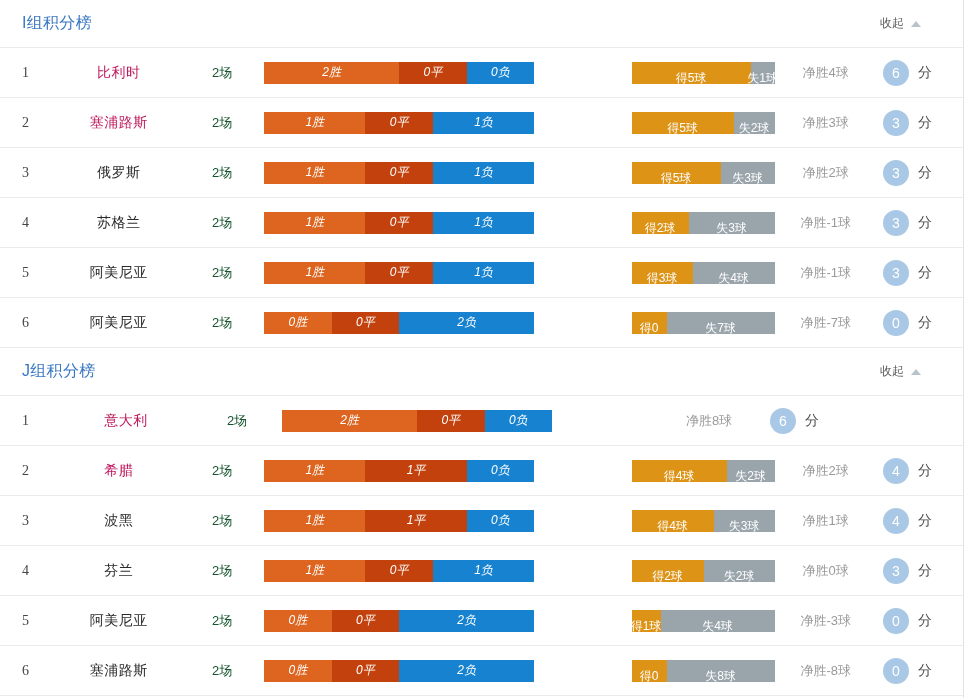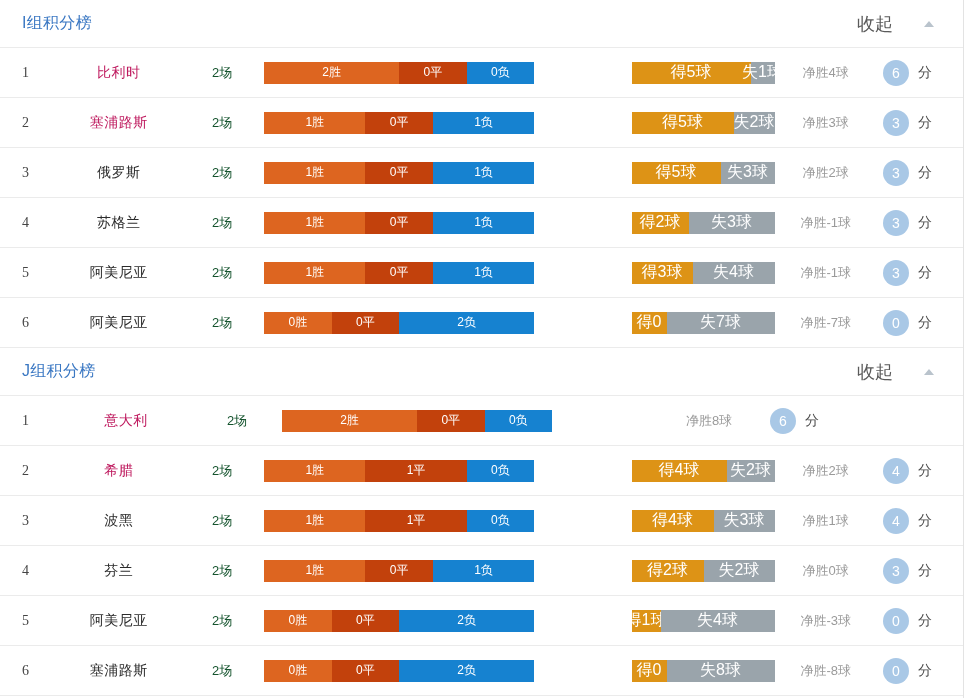--- a/index.html
+++ b/index.html
@@ -23,38 +23,37 @@
     border-right: 1px solid #e3e3e3;
     background: #fff;
   }
 
   
   .group-header {
     height: 47px;
     position: relative;
     display: flex;
     align-items: center;
-    padding: 0 25px 0 22px;
+    padding: 0 38px 0 22px;
     box-sizing: border-box;
   }
   .group-title {
     font-size: 16px;
     color: #3b78c3;
     letter-spacing: 0.3px;
     font-family: "Liberation Sans", "DejaVu Sans", sans-serif;
   }
   .group-toggle {
     margin-left: auto;
     display: flex;
     align-items: center;
     color: #666;
-    font-size: 18px;
+    font-size: 12px;
     cursor: pointer;
     padding-right: 4px;
-    gap: 24px;
   }
   .group-toggle .toggle-label { color: #5a5a5a; }
   .caret-up {
     display: inline-block;
     width: 0; height: 0;
     margin-left: 7px;
     margin-top: 1px;
     border-left: 5px solid transparent;
     border-right: 5px solid transparent;
     border-bottom: 6px solid #b9c3cc;
@@ -90,20 +89,21 @@
     width: 90px;
     text-align: center;
     font-size: 13px;
     color: #14532d;
   }
 
   
   .c-wdl {
     width: 305px;
     flex: none;
+    font-style: italic;
   }
   .wdl-bar {
     height: 22px;
     display: flex;
     width: 270px;
     overflow: hidden;
   }
   .seg {
     height: 22px;
     color: #fff;
@@ -125,23 +125,23 @@
     width: 143px;
     flex: none;
   }
   .goal-bar {
     height: 22px;
     display: flex;
     width: 143px;
     overflow: hidden;
   }
   .gseg {
-    height: 22px;
+    height: 34px;
     color: #fff;
-    font-size: 16px;
+    font-size: 12px;
     display: flex;
     align-items: center;
     justify-content: center;
     white-space: nowrap;
     box-sizing: border-box;
   }
   .gseg-for { background: #dd9316; }
   .gseg-against { background: #9aa4ab; }
 
   .c-diff {

